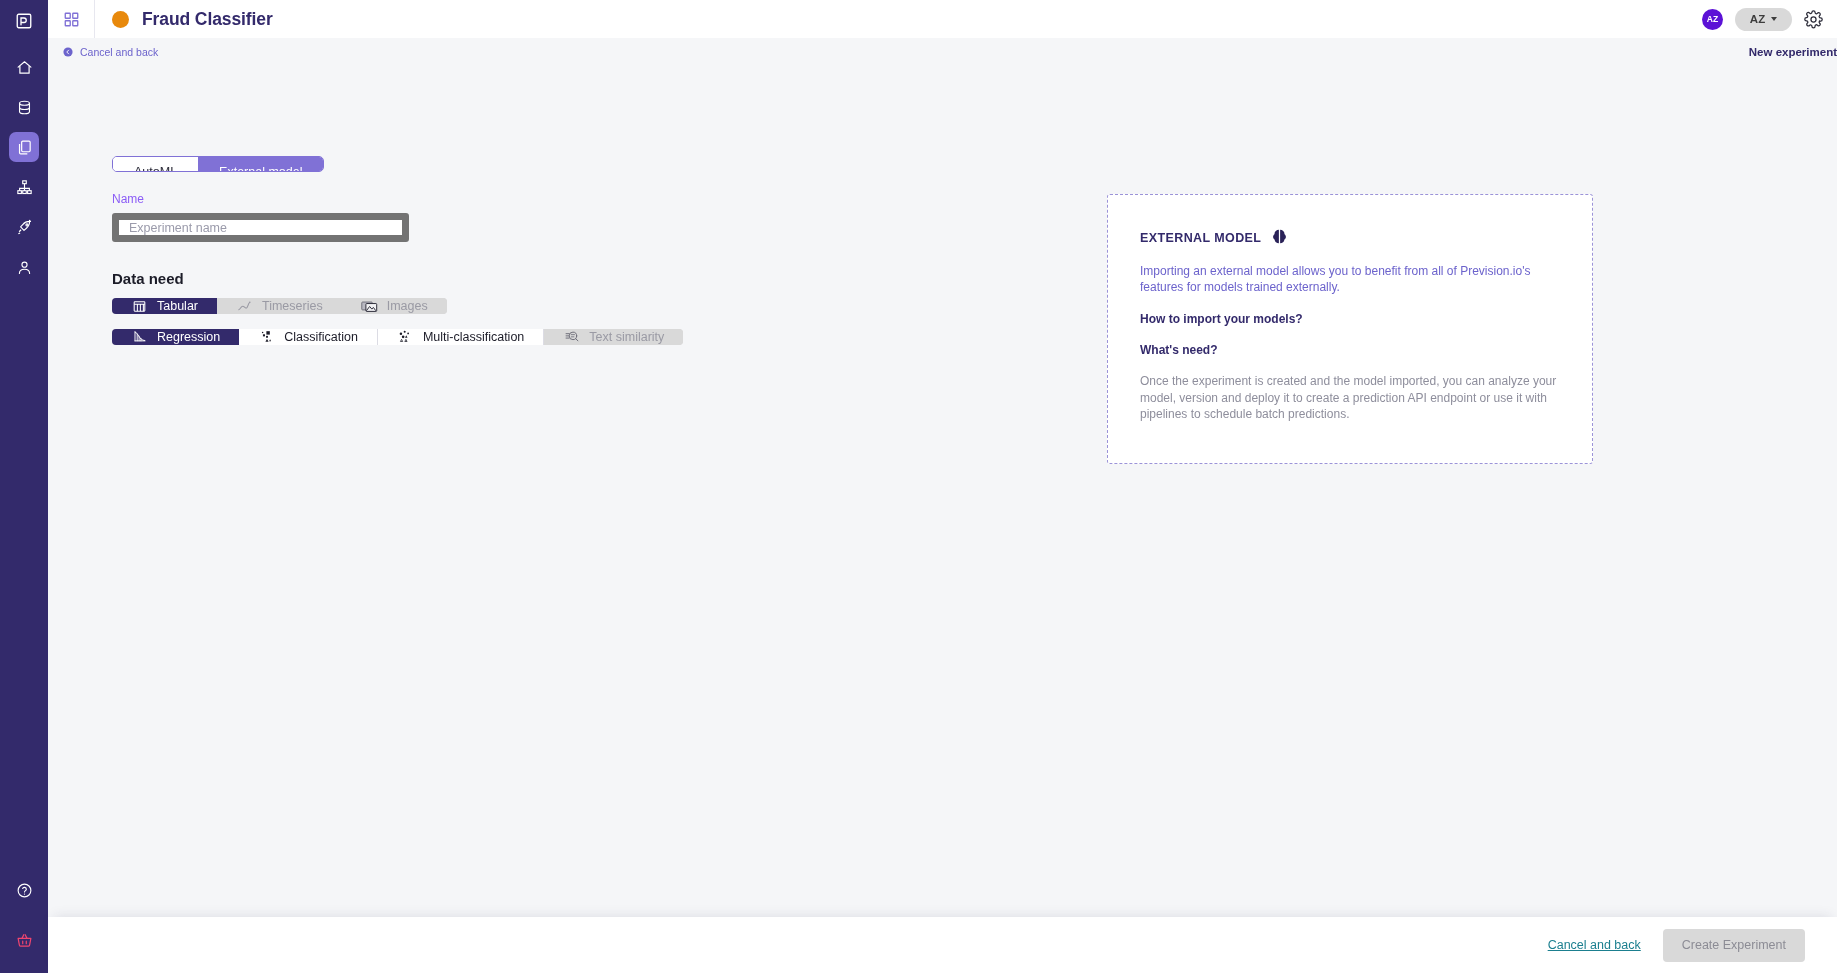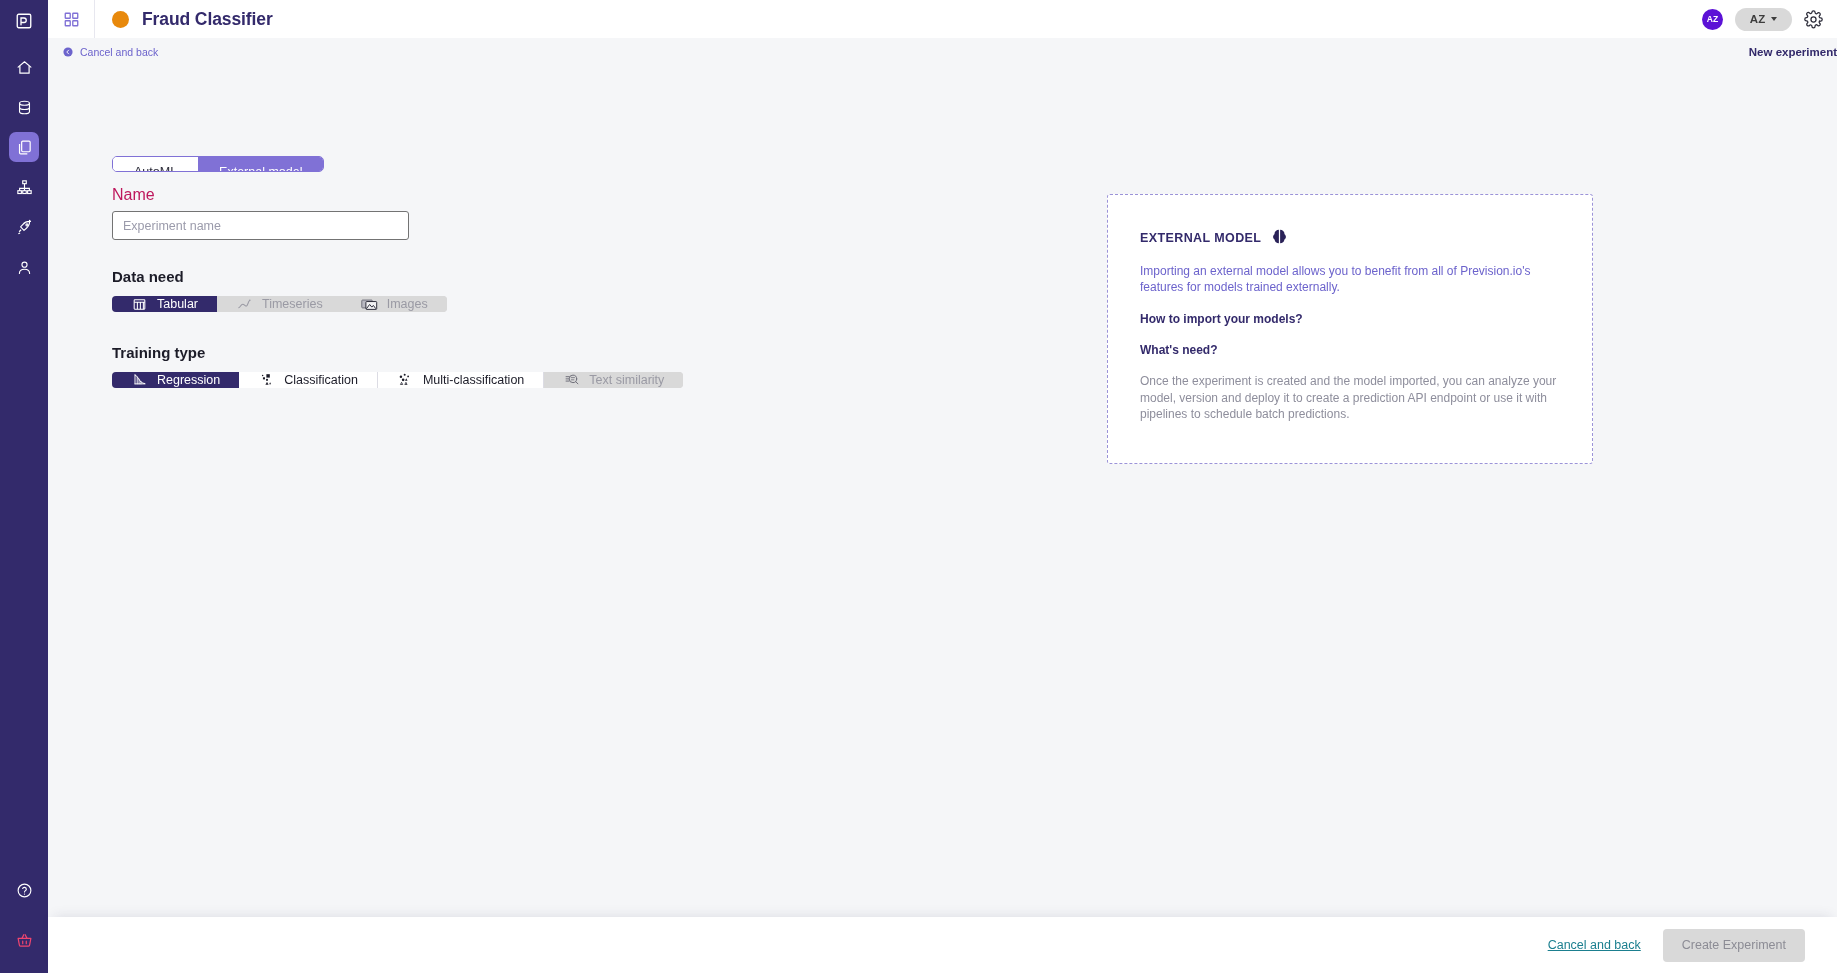--- a/index.html
+++ b/index.html
@@ -110,24 +110,24 @@
     height: 16px;
   }
   .mode-btn {
     padding: 0 21px; height: 30px;
     display: flex; align-items: center; justify-content: center;
     font-size: 12.5px; cursor: pointer;
     background: #ffffff; color: #2b2b38;
   }
   .mode-btn.selected { background: #8071d6; color: #ffffff; }
 
-  .field-label { margin-top: 10px; font-size: 16px; color: #be185d; }
+  .field-label { margin-top: 16px; font-size: 12px; color: #8b5cf6; }
   .name-input {
     margin-top: 7px; display: block;
-    width: 297px; height: 29px; border: 1px solid #737373; border-radius: 3px;
+    width: 297px; height: 29px; border: 7px solid #737373; border-radius: 3px;
     background: #ffffff; padding: 0 10px;
     font-size: 12.5px; font-family: "Liberation Sans", sans-serif; color: #2b2b38;
     outline: none;
   }
   .name-input::placeholder { color: #9b9bab; }
 
   .section-title {
     margin-top: 28px; font-size: 15px; font-weight: bold; color: #1c1c28;
   }
 
@@ -334,21 +334,20 @@
               <rect x="1.2" y="4.2" width="16" height="12" rx="1.2" fill="#b9b9c2" stroke="#6f6f7a"></rect>
               <rect x="7.5" y="6.5" width="16.5" height="12" rx="1.2" fill="#f2f2f4" stroke="#2b2b38"></rect>
               <path d="M8.2 17.5 13.2 11l3.4 4 2.3-2.6 3.8 5.1" fill="none" stroke="#2b2b38"></path>
             </svg>
           </span>
           <span>Images</span>
         </div>
       </div>
 
       
-      <div class="section-title">Training type</div>
       <div class="seg-group">
         <div class="seg selected">
           <span class="seg-icon">
             <svg width="16" height="15" viewBox="0 0 24 24" fill="none" stroke="#ffffff" stroke-width="1.5" stroke-linecap="round">
               <path d="M4 4v15M4 19h16"></path>
               <path d="M4.5 5.5c5 0 5.5 12.5 15 13"></path>
               <path d="M7.5 7.8V19M10.5 11.5V19M13.5 15V19"></path>
             </svg>
           </span>
           <span>Regression</span>

